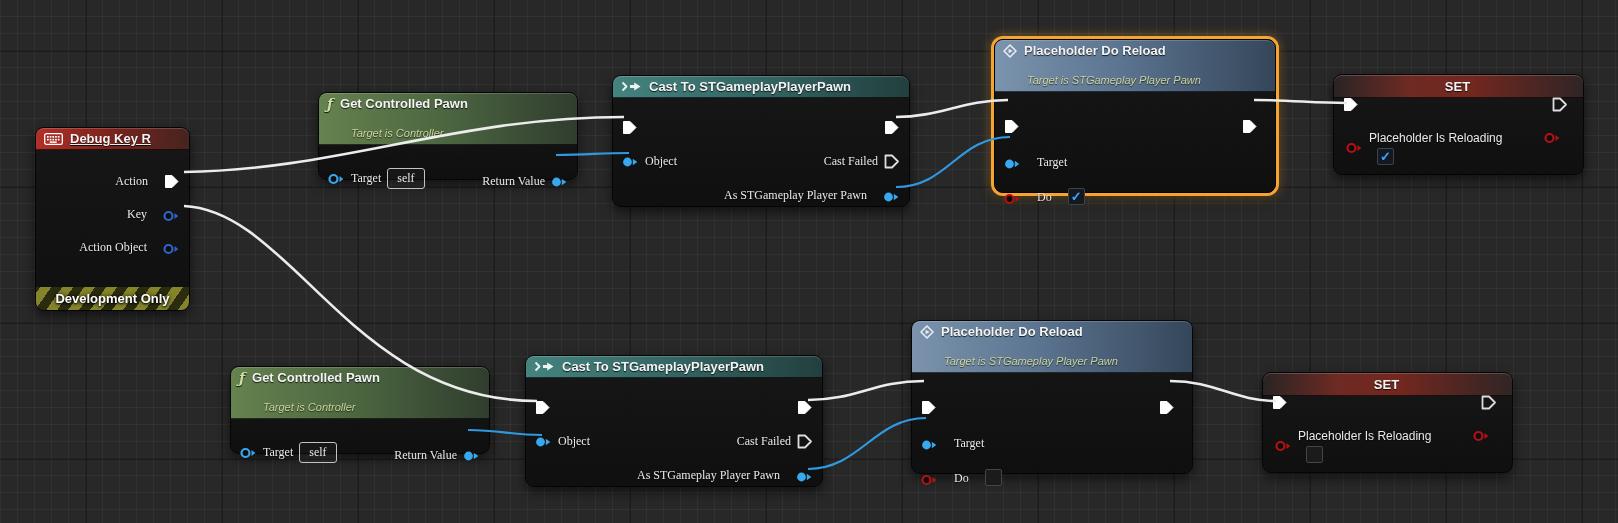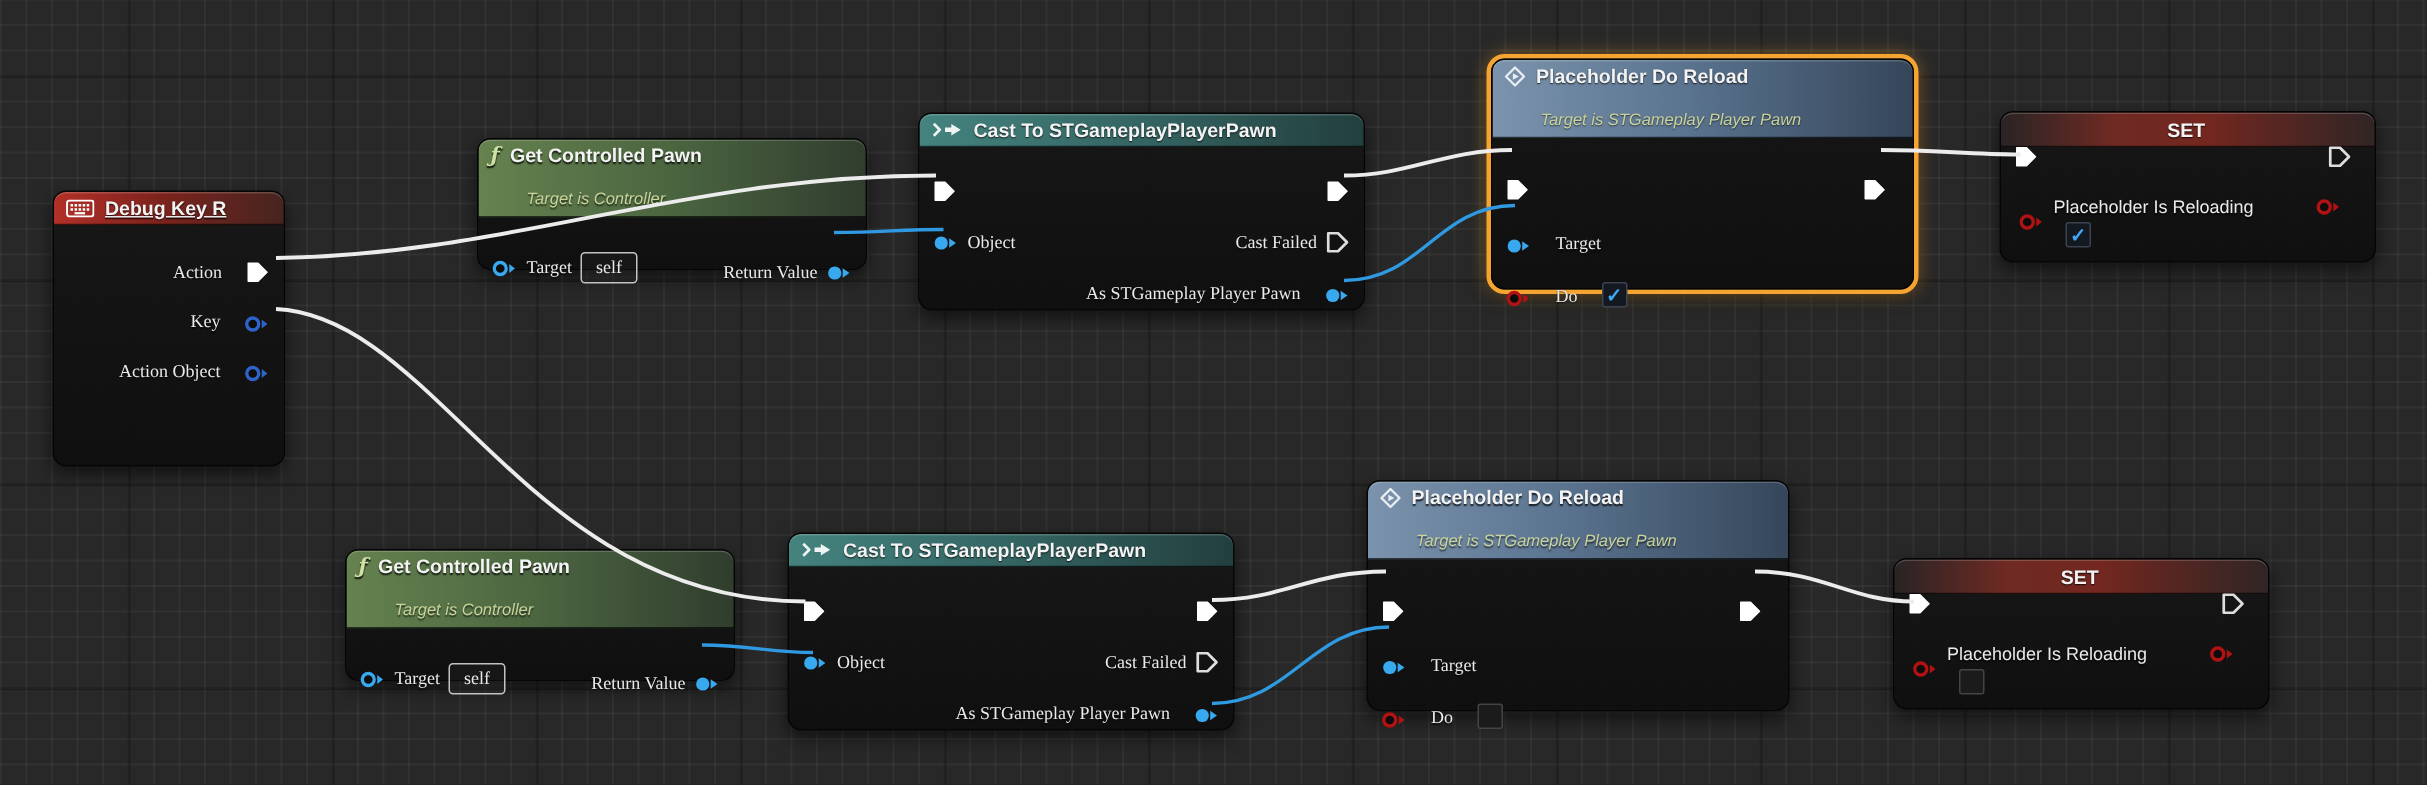--- a/index.html
+++ b/index.html
@@ -107,20 +107,23 @@
           <path d="M11.5 3 L15.3 6 L11.5 9 Z"></path>
         </svg>
     </div>
     <div class="row right" style="height:33px;">
       <span class="plabel">Action Object</span>
       <svg class="pdata hollow c-key" width="17" height="12" viewBox="0 0 17 12">
           <circle cx="5.5" cy="6" r="4"></circle>
           <path d="M11.5 3 L15.3 6 L11.5 9 Z"></path>
         </svg>
     </div>
+    <div class="banner">
+      <span>Development Only</span>
+    </div>
   </div>
 
   <div class="node" style="left:318px;top:92px;width:258px;height:86px;">
     <div class="hdr hdr2 h-fn">
       <div class="hline">
         <span class="fnicon">ƒ</span>
         <span class="t">Get Controlled Pawn</span>
       </div>
       <span class="s">Target is Controller</span>
     </div>

